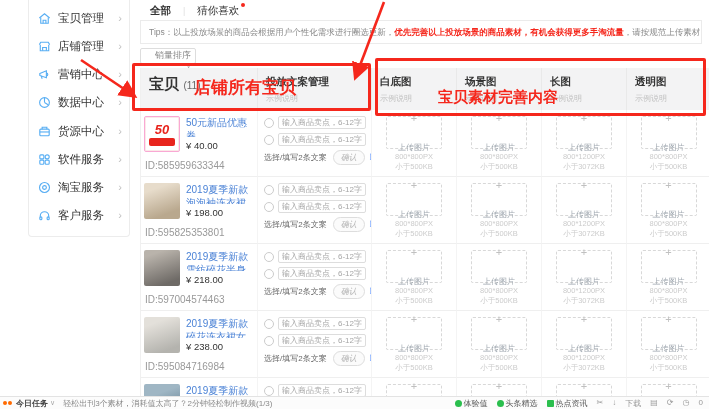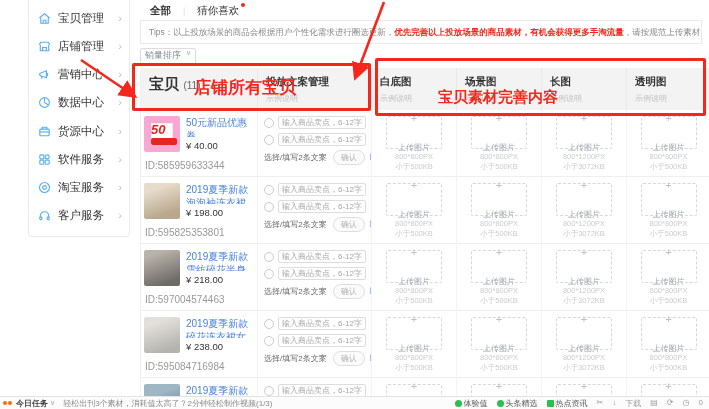--- a/index.html
+++ b/index.html
@@ -23,61 +23,61 @@
   .tab { color:#333; cursor:pointer; }
   .tab.active { font-weight:bold; }
   .tab-divider { color:#e0e0e0; margin:0 12px; font-size:9px; }
   .red-dot { width:4px; height:4px; border-radius:50%; background:#f5271c; margin-left:2px; align-self:flex-start; }
 
   .tips { position:absolute; left:3px; top:20px; width:562px; height:24px; border:1px solid #ebebeb;
     line-height:22px; padding:0 8px; font-size:8.5px; color:#8a8a8a; white-space:nowrap; overflow:hidden; }
   .tips .hl { color:#f5271c; font-weight:bold; }
 
   .sort { position:absolute; left:3px; top:48px; width:56px; height:16px; border:1px solid #ddd;
-    border-radius:2px; font-size:9px; color:#888; display:flex; align-items:flex-start; justify-content:space-between;
-    padding:0 4px; cursor:pointer; background:#fff; }
+    border-radius:2px; font-size:9px; color:#888; display:flex; align-items:flex-end; justify-content:space-between;
+    padding:0 4px; cursor:pointer; background:#fff;flex-direction:column; }
   .sort .caret { color:#aaa; font-size:7px; }
 
   
   .table { position:absolute; left:3px; top:68px; width:569px; display:grid;
     grid-template-columns:116px 114px 85px 85px 85px 84px; border-left:1px solid #f0f0f0; }
   .tr { display:contents; }
   .th { background:#f3f3f4; height:42px; padding:7px 6px 4px 8px; border-left:1px solid #e9e9e9; }
   .th:first-child { border-left:none; }
   .th-label { font-size:10.5px; font-weight:bold; color:#333; white-space:nowrap; }
   .th-label.big { font-size:15px; }
   .th-count { font-size:10px; color:#666; font-weight:normal; }
   .th-sub { font-size:8px; color:#c2c2c2; margin-top:4px; }
   .td { height:67px; border-bottom:1px solid #efefef; border-left:1px solid #f4f4f4; overflow:hidden; }
   .td.prod { border-left:none; padding:6px 3px 0 3px; display:flex; flex-direction:column; }
   .prow { display:flex; }
   .pimg { width:36px; height:36px; flex:0 0 auto; border-radius:2px; }
   .pinfo { margin-left:6px; width:70px; }
   .ptitle { font-size:10px; line-height:1.3; color:#4a82d6; max-height:21px; overflow:hidden; cursor:pointer; }
   .pprice { font-size:9.5px; color:#333; margin-top:3px; }
   .pid { font-size:10px; color:#999; margin-top:auto; margin-bottom:5px; padding-left:1px; white-space:nowrap; }
-  .coupon { background:#fff; border:7px solid #f9a8d4; box-shadow:0 0 0 1px #fbe9e8 inset;
-    display:flex; flex-direction:column; align-items:flex-start; justify-content:center; }
+  .coupon { background:#fff; border:1px solid #f9a8d4; box-shadow:0 0 0 1px #fbe9e8 inset;
+    display:flex; flex-direction:column; align-items:center; justify-content:center; }
   .c50 { color:#e8241d; font-weight:bold; font-style:italic; font-size:13px; line-height:1; }
   .cband { width:26px; height:8px; background:#e8241d; border-radius:2px; margin-top:2px; }
   .ph1 { background:linear-gradient(160deg,#e7dccb 20%,#b9a88e 80%); }
   .ph2 { background:linear-gradient(160deg,#b9b3ab 15%,#6e6a66 85%); }
   .ph3 { background:linear-gradient(160deg,#e3e0da 20%,#b4b3ae 85%); }
   .ph4 { background:linear-gradient(160deg,#9fb6c4 30%,#5f7b8c 90%); }
 
   .td.copy { padding:6px 0 0 6px; }
   .copyline { display:flex; align-items:center; margin-bottom:4px; }
   .cb { width:10px; height:10px; border:1px solid #ccc; border-radius:50%; margin-right:4px; flex:0 0 auto; background:#fff; }
   .cinput { width:88px; height:13px; border:1px solid #ddd; border-radius:2px; font-size:8px; color:#666;
     padding:0 3px; outline:none; }
   .cinput::placeholder { color:#a6a6a6; }
   .copyfoot { display:flex; align-items:center; margin-top:2px; }
   .cnote { font-size:8px; color:#666; white-space:nowrap; }
   .btn-confirm { font-size:8px; color:#b5b5b5; border:1px solid #ddd; border-radius:8px; padding:1px 7px;
-    margin-left:6px; background:#fbfbfb; cursor:pointer; white-space:nowrap; }
+    margin-left:6px; background:#fbfbfb; cursor:pointer; white-space:nowrap;font-style:italic; }
   .btn-cancel { font-size:8px; color:#3d7fff; margin-left:5px; cursor:pointer; white-space:nowrap; }
 
   .td.up { display:flex; flex-direction:column; align-items:center; padding-top:6px; }
   .upbox { width:56px; height:33px; border:1px dashed #d8d8d8; border-radius:2px; background:#fff;
     display:flex; flex-direction:column; align-items:center; justify-content:center; cursor:pointer; }
   .plus { font-size:11px; color:#c0c0c0; line-height:1; }
   .uplabel { font-size:8px; color:#a0a8b0; margin-top:18px; }
   .spec { font-size:7.5px; color:#ccc; text-align:center; line-height:1.3; margin-top:3px; }
 
   

